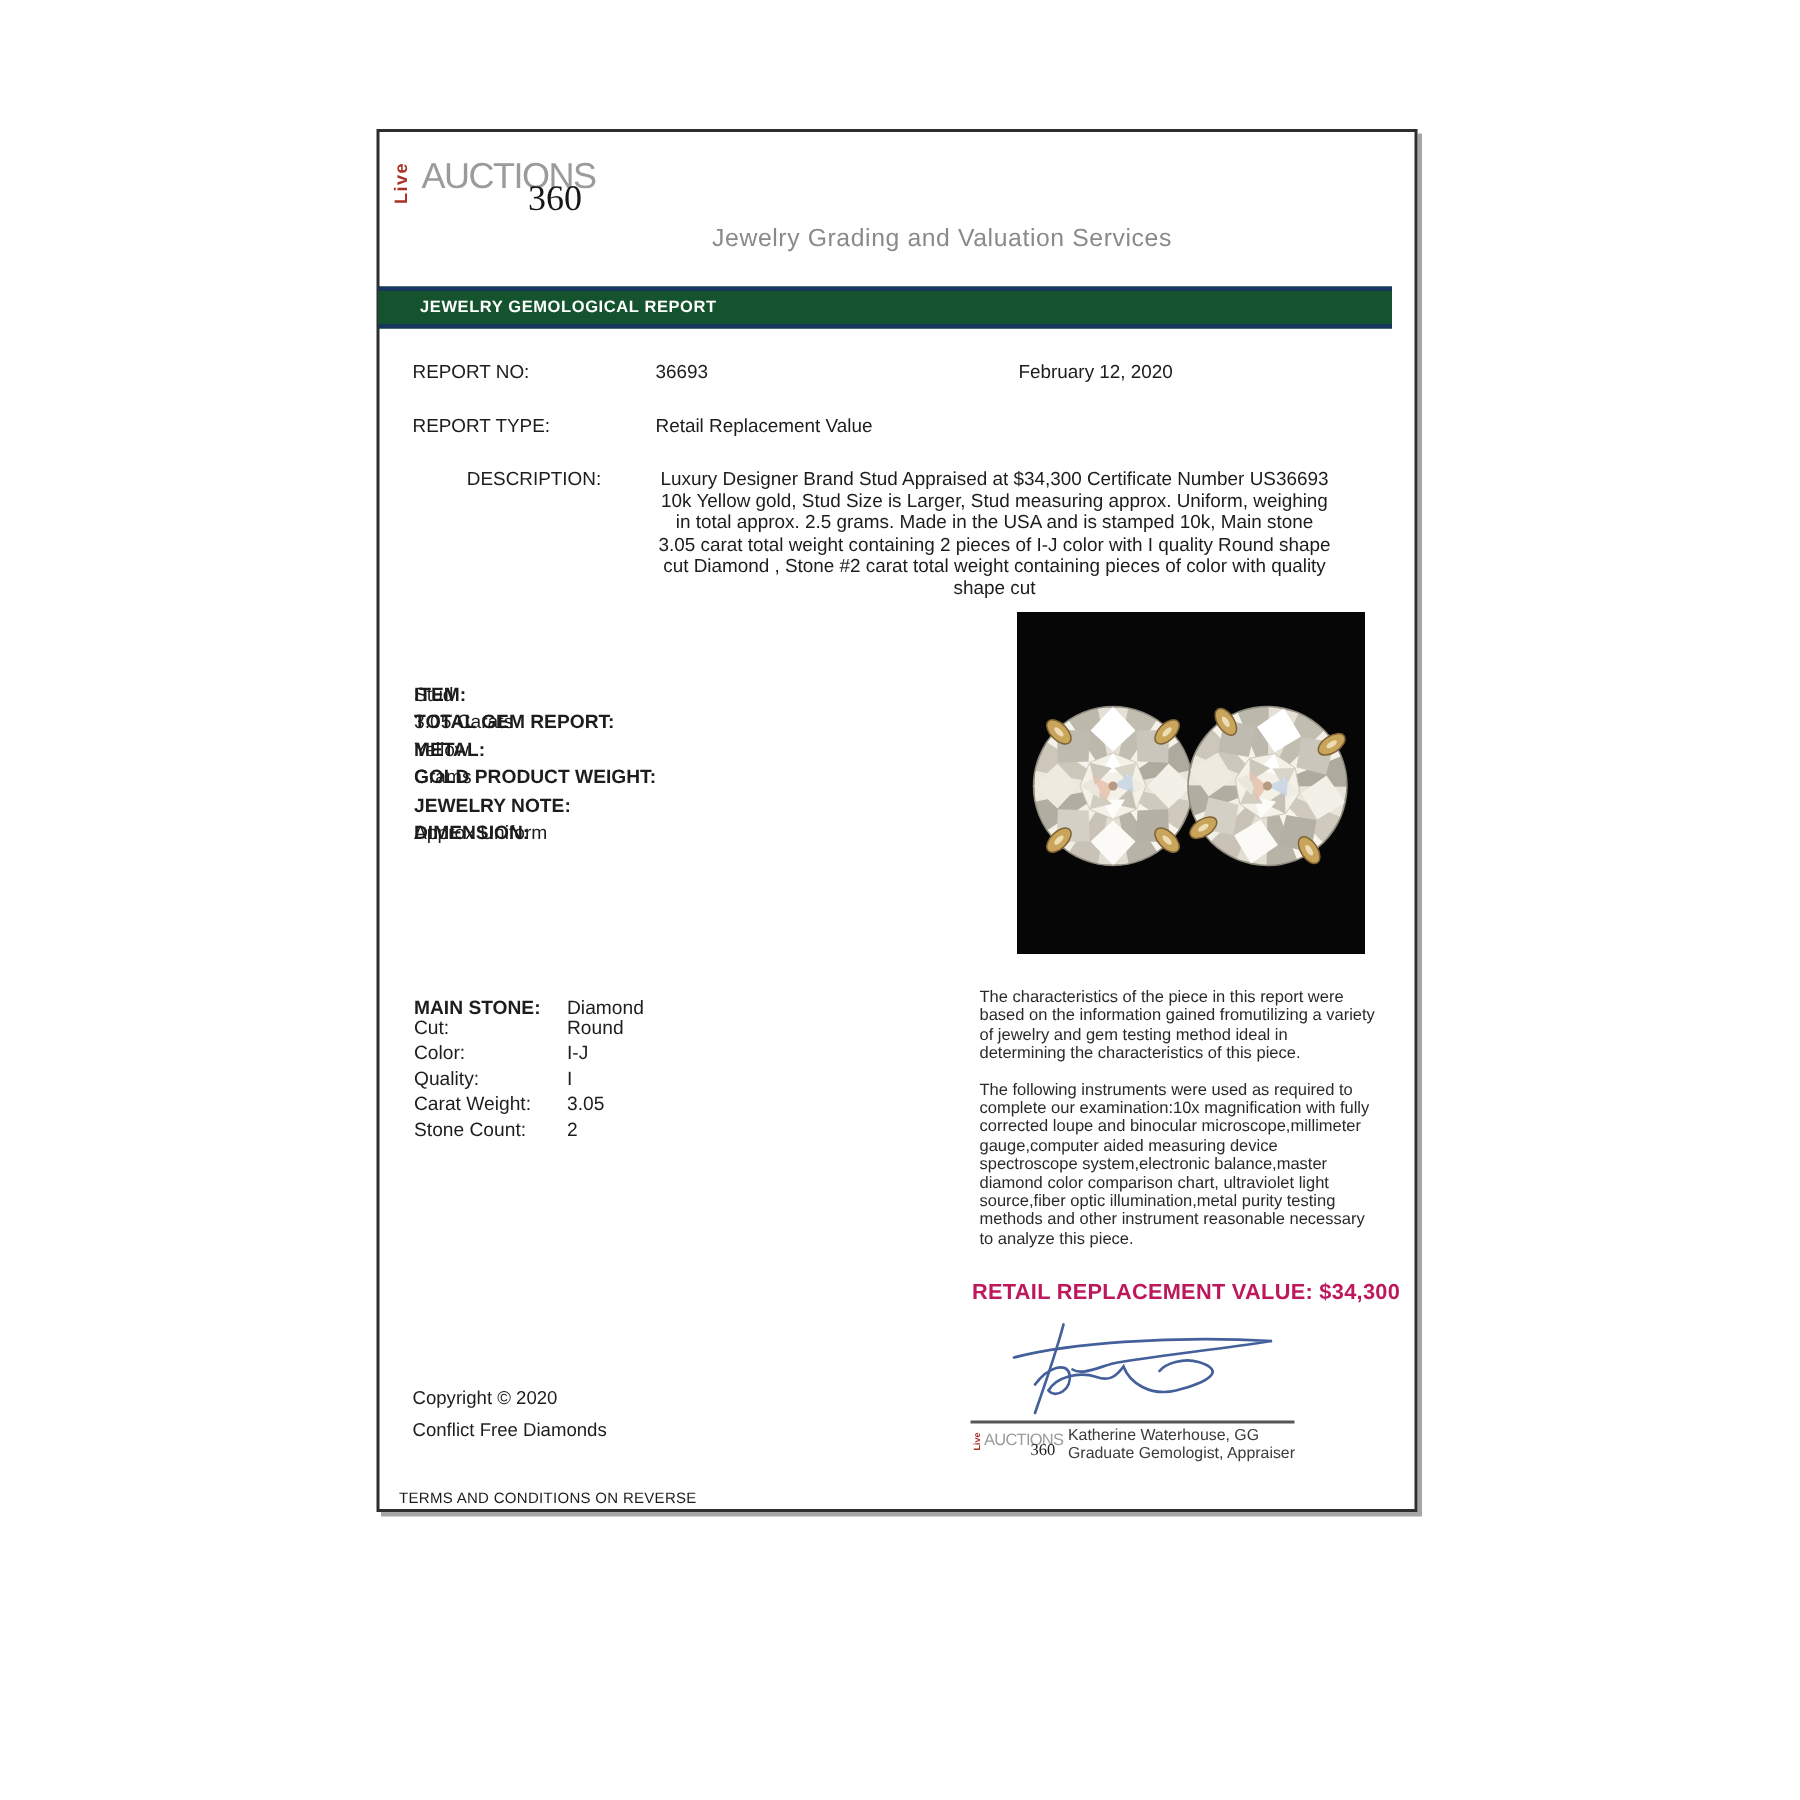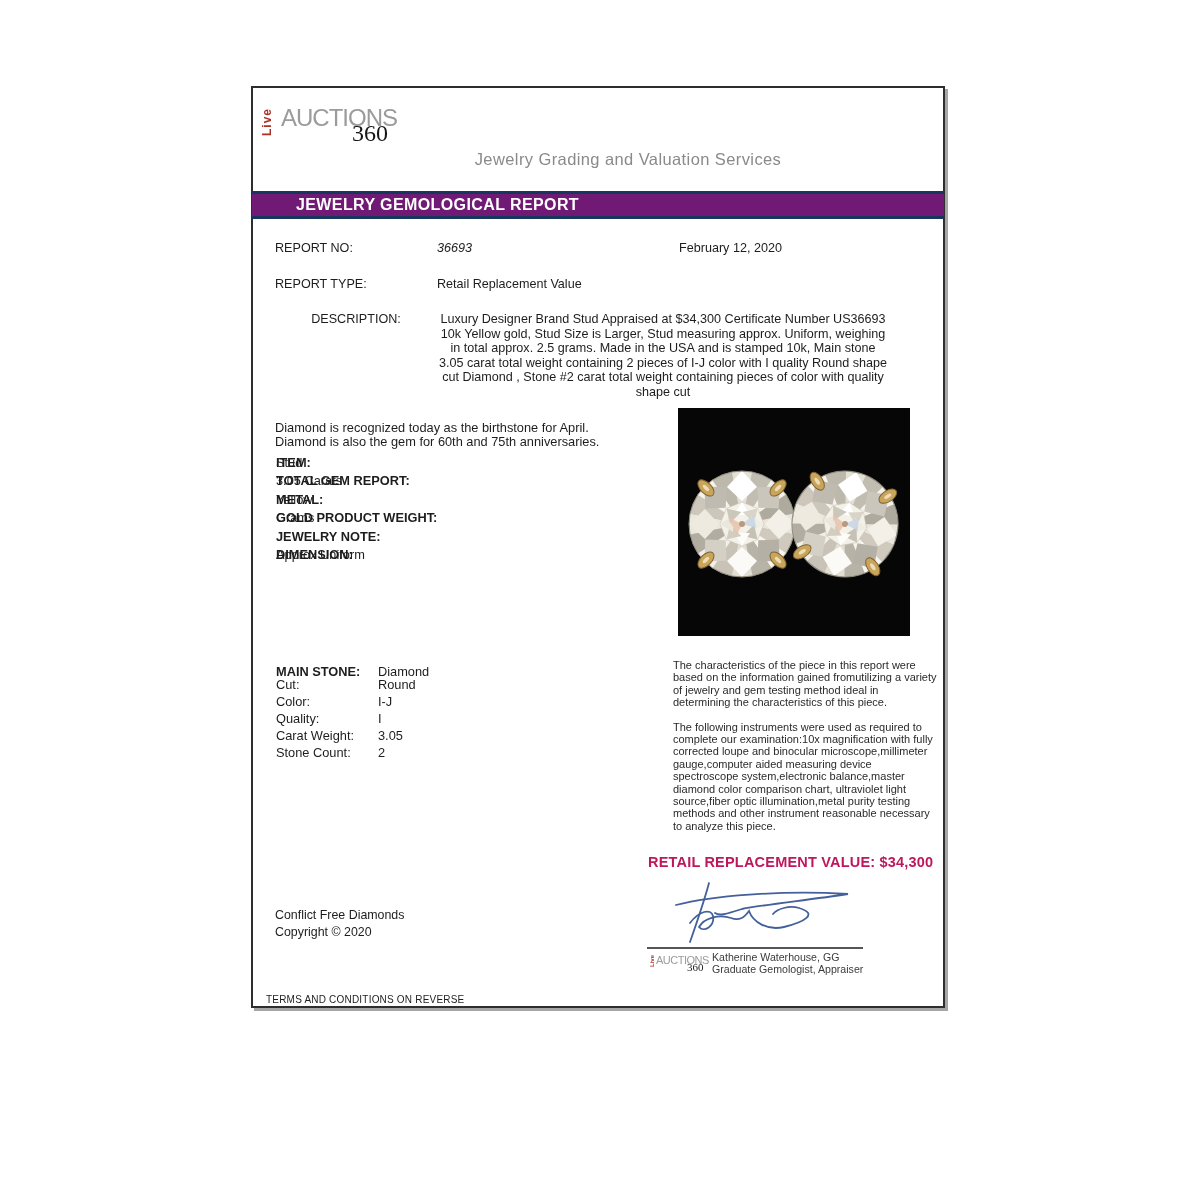--- a/index.html
+++ b/index.html
@@ -20,32 +20,32 @@
     writing-mode:vertical-rl;transform:rotate(180deg);letter-spacing:1px;
   }
   .logo-auctions{left:28px;top:16px;color:#9b9b9b;font-size:24px;letter-spacing:-1px;}
   .logo-360{left:99px;top:32px;font-family:"Liberation Serif", serif;font-size:24px;color:#161616;}
   .hdr-title{
     left:140px;top:26px;width:470px;text-align:center;
     font-family:"Liberation Serif", serif;font-size:27px;color:#2e5f8f;letter-spacing:0.5px;
   }
   .hdr-sub{left:140px;top:62px;width:470px;text-align:center;font-size:16.5px;color:#8a8a8a;letter-spacing:0.4px;}
   .banner{
-    left:-1px;top:103px;width:648px;height:22px;background:#701a75;
+    left:-1px;top:103px;width:648px;height:22px;background:#14532d;
     border-top:3px solid #17365d;border-bottom:3px solid #17365d;
-    color:#ffffff;font-weight:bold;font-size:16px;line-height:22px;
-    padding-left:44px;letter-spacing:0.4px;
+    color:#ffffff;font-weight:bold;font-size:11px;line-height:22px;
+    padding-left:28px;letter-spacing:0.4px;
   }
 
   
   .frow{left:22px;font-size:12.6px;white-space:nowrap;}
   .frow .lbl{position:static;display:inline-block;font-weight:normal;vertical-align:top;}
   .frow .val{position:static;display:inline-block;vertical-align:top;}
   .w162{width:162px;}
-  .w242{width:242px;font-style:italic;}
+  .w242{width:242px;}
   .row-no{top:153px;}
   .row-type{top:189px;}
   .row-desc{top:224px;white-space:normal;text-align:center;}
   .desc-text{position:static;display:inline-block;width:452px;font-size:12.6px;line-height:14.6px;vertical-align:top;}
 
   
   .note{left:22px;top:333px;font-size:12.8px;line-height:13.5px;}
   .note div{position:static;}
 
   
@@ -59,37 +59,37 @@
 
   
   .mstone{left:23px;top:576px;width:185px;font-size:12.8px;}
   .ms-head{position:static;display:block;margin-bottom:-2px;white-space:nowrap;}
   .ms-head .mlbl{font-weight:bold;}
   .mlbl{position:static;display:inline-block;width:102px;vertical-align:top;}
   .msrow{position:static;display:block;height:17px;white-space:nowrap;}
   .msrow-wrap{position:static;display:block;white-space:normal;line-height:16.5px;}
 
   
-  .chars{left:400px;top:571px;width:264px;font-size:11px;line-height:12.4px;color:#2a2a2a;margin-left:20px;}
+  .chars{left:400px;top:571px;width:264px;font-size:11px;line-height:12.4px;color:#2a2a2a;}
   .chars p{position:static;margin:0 0 12px 0;}
 
   
   .value-line{left:395px;top:766px;font-size:14.5px;font-weight:bold;color:#be185d;letter-spacing:0.2px;}
   .sig-svg{left:396px;top:790px;width:212px;height:68px;}
   .sig-line{left:394px;top:859px;width:216px;height:0;border-top:2px solid #565656;}
   .sig-logo{left:398px;top:864px;width:58px;height:26px;}
   .sig-logo .sl-live{left:-2px;top:3px;color:#a93226;font-size:6px;font-weight:bold;writing-mode:vertical-rl;transform:rotate(180deg);}
   .sig-logo .sl-auctions{left:5px;top:2px;color:#9b9b9b;font-size:11px;letter-spacing:-0.5px;}
   .sig-logo .sl-360{left:36px;top:9px;font-family:"Liberation Serif", serif;font-size:11px;color:#222;}
   .sig-names{left:459px;top:864px;font-size:10.6px;line-height:11.6px;color:#3b3b3b;}
   .sig-names div{position:static;}
 
   
   .copyright{left:22px;top:837px;font-size:12.4px;}
-  .conflict{left:22px;top:820px;font-size:12.4px;}
+  .conflict{left:22px;top:858px;font-size:12.4px;}
   .terms{left:13px;top:906px;font-size:10px;letter-spacing:0.2px;}
 </style>
 </head>
 <body>
 
 <div class="page">
 
   <span class="logo-live">Live</span>
   <span class="logo-auctions">AUCTIONS</span>
   <span class="logo-360">360</span>
@@ -101,24 +101,20 @@
   <div class="frow row-no">
     <span class="lbl w162">REPORT NO:</span><span class="val w242">36693</span><span class="val">February 12, 2020</span>
   </div>
   <div class="frow row-type">
     <span class="lbl w162">REPORT TYPE:</span><span class="val">Retail Replacement Value</span>
   </div>
   <div class="frow row-desc">
     <span class="lbl w162">DESCRIPTION:</span><span class="desc-text">Luxury Designer Brand Stud Appraised at $34,300 Certificate Number US36693 10k Yellow gold, Stud Size is Larger, Stud measuring approx. Uniform, weighing in total approx. 2.5 grams. Made in the USA and is stamped 10k, Main stone 3.05 carat total weight containing 2 pieces of I-J color with I quality Round shape cut Diamond , Stone #2 carat total weight containing pieces of color with quality shape cut</span>
   </div>
 
-  <div class="note">
-    <div>Diamond is recognized today as the birthstone for April.</div>
-    <div>Diamond is also the gem for 60th and 75th anniversaries.</div>
-  </div>
 
   <div class="items">
     <div class="irow">
         <span class="ilbl">ITEM:</span>
         <span class="ival">Stud</span>
       </div>
     <div class="irow">
         <span class="ilbl">TOTAL GEM REPORT:</span>
         <span class="ival">3.05 Carats</span>
       </div>

